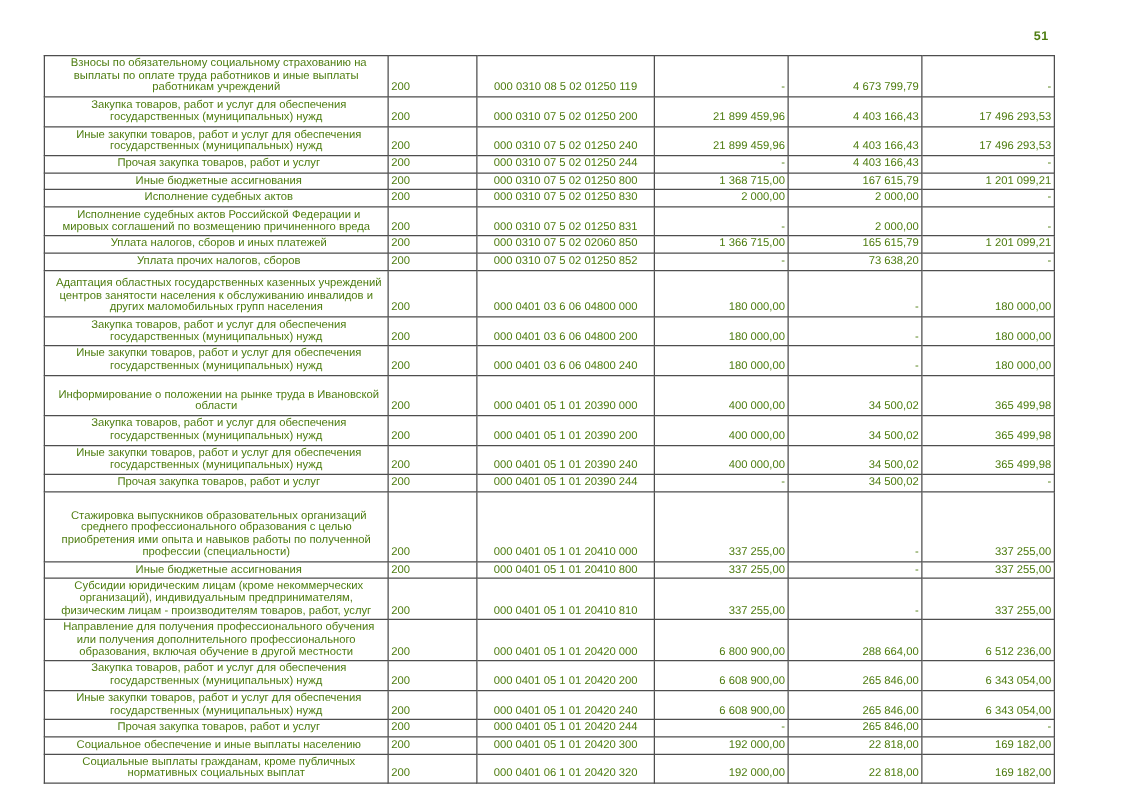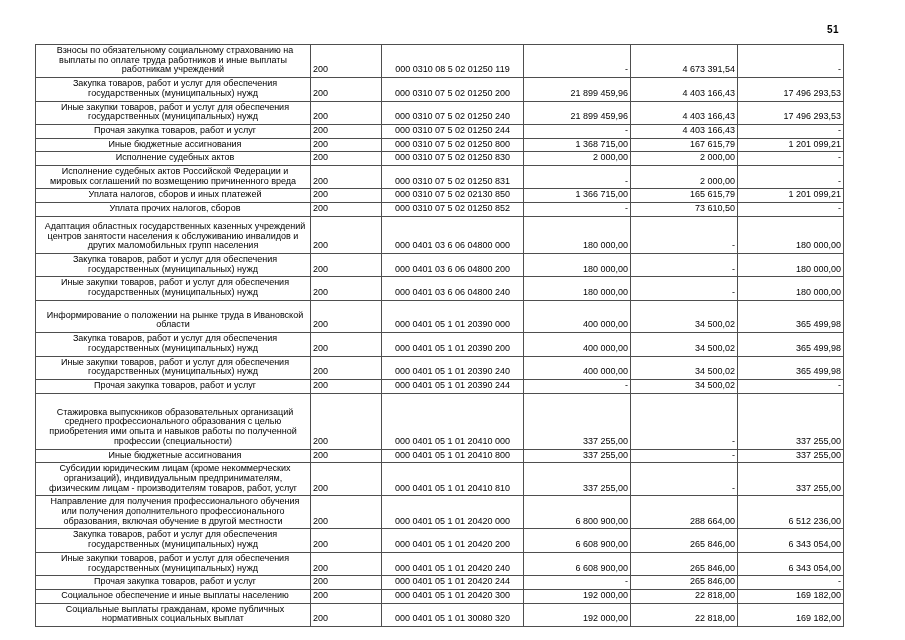--- a/index.html
+++ b/index.html
@@ -6,21 +6,21 @@
     margin: 0;
     padding: 0;
     background: #ffffff;
   }
   .page {
     position: relative;
     width: 905px;
     height: 640px;
     background: #ffffff;
     font-family: "Liberation Sans", sans-serif;
-    color: #000000;
+    color: #4d7c0f;
     overflow: hidden;
   }
   .page-number {
     position: absolute;
     top: 24px;
     left: 827px;
     font-size: 10px;
     font-weight: bold;
     letter-spacing: 0.5px;
   }
@@ -63,21 +63,21 @@
       <col style="width:107px">
       <col style="width:107px">
       <col style="width:106px">
     </colgroup>
     <tbody id="table-body">
         <tr>
           <td class="desc">Взносы по обязательному социальному страхованию на выплаты по оплате труда работников и иные выплаты работникам учреждений</td>
           <td class="kvr">200</td>
           <td class="code">000 0310 08 5 02 01250 119</td>
           <td class="num">-</td>
-          <td class="num">4 673 391,54</td>
+          <td class="num">4 673 799,79</td>
           <td class="num">-</td>
         </tr>
         <tr>
           <td class="desc">Закупка товаров, работ и услуг для обеспечения государственных (муниципальных) нужд</td>
           <td class="kvr">200</td>
           <td class="code">000 0310 07 5 02 01250 200</td>
           <td class="num">21 899 459,96</td>
           <td class="num">4 403 166,43</td>
           <td class="num">17 496 293,53</td>
         </tr>
@@ -117,31 +117,31 @@
           <td class="desc">Исполнение судебных актов Российской Федерации и мировых соглашений по возмещению причиненного вреда</td>
           <td class="kvr">200</td>
           <td class="code">000 0310 07 5 02 01250 831</td>
           <td class="num">-</td>
           <td class="num">2 000,00</td>
           <td class="num">-</td>
         </tr>
         <tr>
           <td class="desc">Уплата налогов, сборов и иных платежей</td>
           <td class="kvr">200</td>
-          <td class="code">000 0310 07 5 02 02130 850</td>
+          <td class="code">000 0310 07 5 02 02060 850</td>
           <td class="num">1 366 715,00</td>
           <td class="num">165 615,79</td>
           <td class="num">1 201 099,21</td>
         </tr>
         <tr>
           <td class="desc">Уплата прочих налогов, сборов</td>
           <td class="kvr">200</td>
           <td class="code">000 0310 07 5 02 01250 852</td>
           <td class="num">-</td>
-          <td class="num">73 610,50</td>
+          <td class="num">73 638,20</td>
           <td class="num">-</td>
         </tr>
         <tr>
           <td class="desc" style="padding-top: 5px; margin-left: 27px;">Адаптация областных государственных казенных учреждений центров занятости населения к обслуживанию инвалидов и других маломобильных групп населения</td>
           <td class="kvr" style="padding-top: 5px;">200</td>
           <td class="code" style="padding-top: 5px;">000 0401 03 6 06 04800 000</td>
           <td class="num" style="padding-top: 5px;">180 000,00</td>
           <td class="num" style="padding-top: 5px;">-</td>
           <td class="num" style="padding-top: 5px;">180 000,00</td>
         </tr>
@@ -253,20 +253,20 @@
           <td class="desc">Социальное обеспечение и иные выплаты населению</td>
           <td class="kvr">200</td>
           <td class="code">000 0401 05 1 01 20420 300</td>
           <td class="num">192 000,00</td>
           <td class="num">22 818,00</td>
           <td class="num">169 182,00</td>
         </tr>
         <tr>
           <td class="desc">Социальные выплаты гражданам, кроме публичных нормативных социальных выплат</td>
           <td class="kvr">200</td>
-          <td class="code">000 0401 05 1 01 30080 320</td>
+          <td class="code">000 0401 06 1 01 20420 320</td>
           <td class="num">192 000,00</td>
           <td class="num">22 818,00</td>
           <td class="num">169 182,00</td>
         </tr>
       </tbody>
   </table>
 </div>
 
 </body></html>

